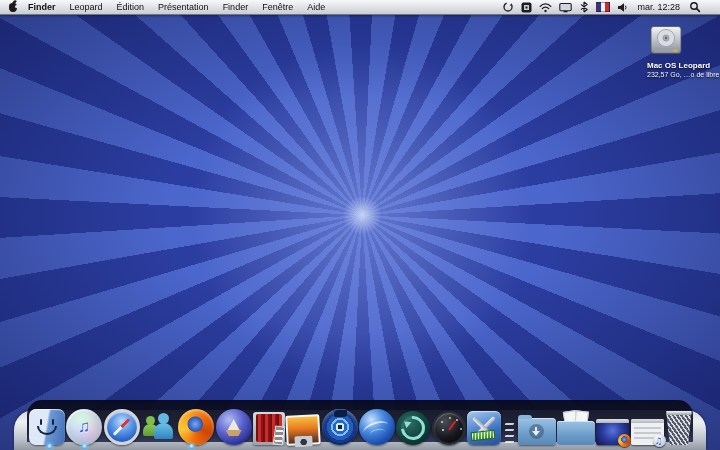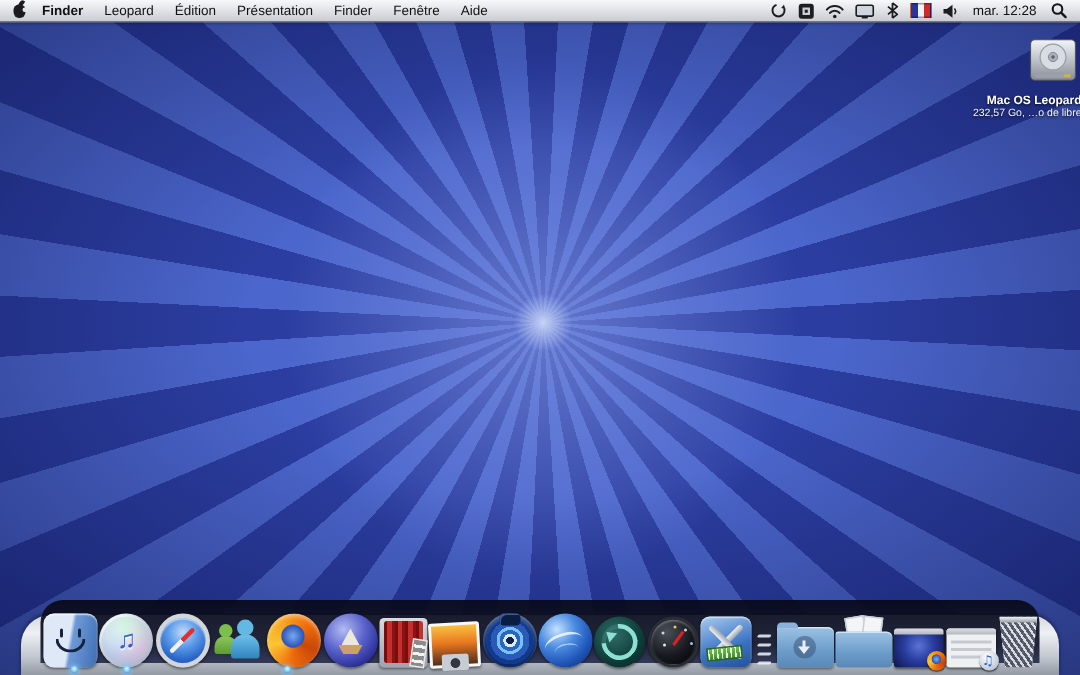--- a/index.html
+++ b/index.html
@@ -24,28 +24,28 @@
     border-bottom:1px solid #72757d;box-shadow:0 1px 2px rgba(0,0,0,.35);}
   .mb-left{display:flex;align-items:center;gap:0;padding-left:7px;justify-content:flex-end;}
   .mb-item{padding:0 7px;line-height:14px;white-space:nowrap;}
   .mb-item.app{font-weight:bold;}
   .apple{position:relative;width:8px;height:9px;margin:0 4px 0 2px;background:#1b1b1d;
     border-radius:42% 42% 46% 46%;}
   .apple::before{content:"";position:absolute;top:-3px;right:1px;width:3px;height:4px;
     background:#1b1b1d;border-radius:70% 0 70% 0;transform:rotate(28deg);}
   .apple::after{content:"";position:absolute;top:2px;right:-1.5px;width:3.5px;height:3.5px;
     background:#e3e5e9;border-radius:50%;}
-  .mb-right{margin-left:auto;display:flex;align-items:center;gap:7px;padding-right:8px;text-align:center;}
+  .mb-right{margin-left:auto;display:flex;align-items:center;gap:7px;padding-right:19px;text-align:center;}
   .mb-ic{display:inline-flex;align-items:center;justify-content:center;height:12px;}
   .flag{width:12px;height:8px;border:1px solid rgba(0,0,0,.35);
     background:linear-gradient(90deg,#23379e 0 33%,#f2f2f4 33% 66%,#cf2b2b 66%);}
   .clock{font-size:9px;white-space:nowrap;padding:0 2px;}
 
   
-  .disk{position:absolute;top:25px;left:647px;width:74px;text-align:right;z-index:10;}
+  .disk{position:absolute;top:25px;left:647px;width:74px;text-align:left;z-index:10;}
   .disk .lbl{font-size:8px;font-weight:bold;color:#fff;line-height:10px;
     text-shadow:0 1px 2px rgba(0,0,0,.9);}
   .disk .sub{font-size:7px;color:#f2f5ff;line-height:8px;
     text-shadow:0 1px 2px rgba(0,0,0,.9);}
 
   
   .dock{position:absolute;left:14px;bottom:0;width:692px;height:50px;z-index:40;}
   .tray{position:absolute;left:0;right:0;bottom:0;height:40px;border-radius:20px 20px 0 0;
     background:linear-gradient(to bottom,#d4d8de 0%,#eef0f3 30%,#c2c7cf 70%,#9299a3 100%);
     box-shadow:0 -1px 3px rgba(0,0,0,.4);}

